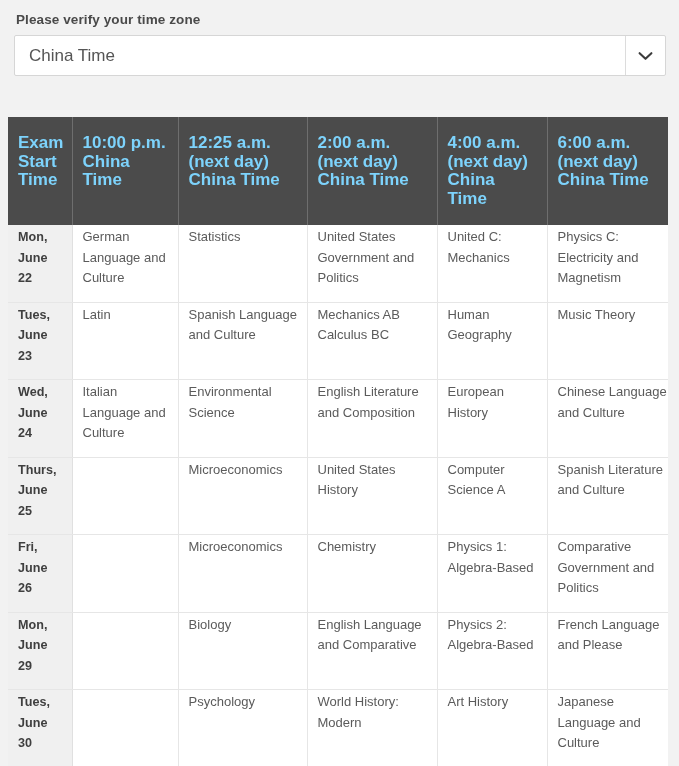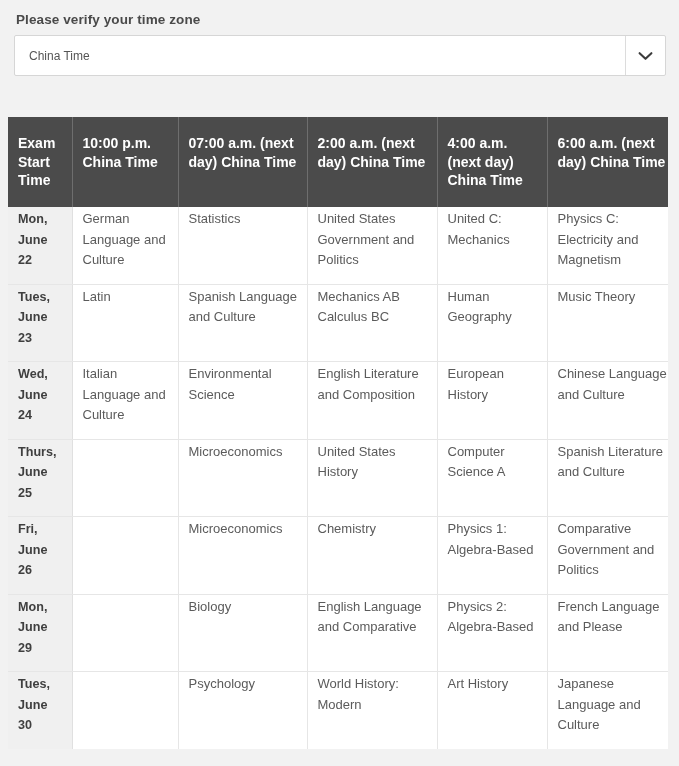--- a/index.html
+++ b/index.html
@@ -43,21 +43,21 @@
     height: 41px;
     background: #ffffff;
     border: 1px solid #d6d6d6;
     border-radius: 2px;
   }
   .tz-value {
     flex: 1 1 auto;
     display: flex;
     align-items: center;
     padding: 0 14px;
-    font-size: 12px;
+    font-size: 17px;
     color: #555555;
     line-height: 1;
     overflow: hidden;
     white-space: nowrap;
   }
   .tz-arrow-cell {
     flex: 0 0 40px;
     border-left: 1px solid #dcdcdc;
     display: flex;
     align-items: center;
@@ -80,22 +80,22 @@
   }
   table.schedule col.c0 { width: 64px; }
   table.schedule col.c1 { width: 106px; }
   table.schedule col.c2 { width: 129px; }
   table.schedule col.c3 { width: 130px; }
   table.schedule col.c4 { width: 110px; }
   table.schedule col.c5 { width: 130px; }
 
   thead th {
     background: #4b4b4b;
-    color: #ffffff;
-    font-size: 14px;
+    color: #7dd3fc;
+    font-size: 17px;
     font-weight: bold;
     text-align: left;
     vertical-align: top;
     padding: 17px 9px 17px 10px;
     line-height: 18.5px;
     border-right: 1px solid #6e6e6e;
     height: 90px;
   }
   thead th:last-child { border-right: none; margin-top: 46px; }
 
@@ -145,21 +145,21 @@
           <col class="c1">
           <col class="c2">
         <col class="c3">
           <col class="c4">
           <col class="c5">
       </colgroup>
       <thead>
         <tr>
           <th>Exam Start Time</th>
           <th>10:00 p.m. China Time</th>
-          <th>07:00 a.m. (next day) China Time</th>
+          <th>12:25 a.m. (next day) China Time</th>
           <th>2:00 a.m. (next day) China Time</th>
           <th>4:00 a.m. (next day) China Time</th>
           <th>6:00 a.m. (next day) China Time</th>
         </tr>
       </thead>
       <tbody>
         <tr>
           <td class="daycell">Mon, June 22</td>
           <td>German Language and Culture</td>
           <td>Statistics</td>

